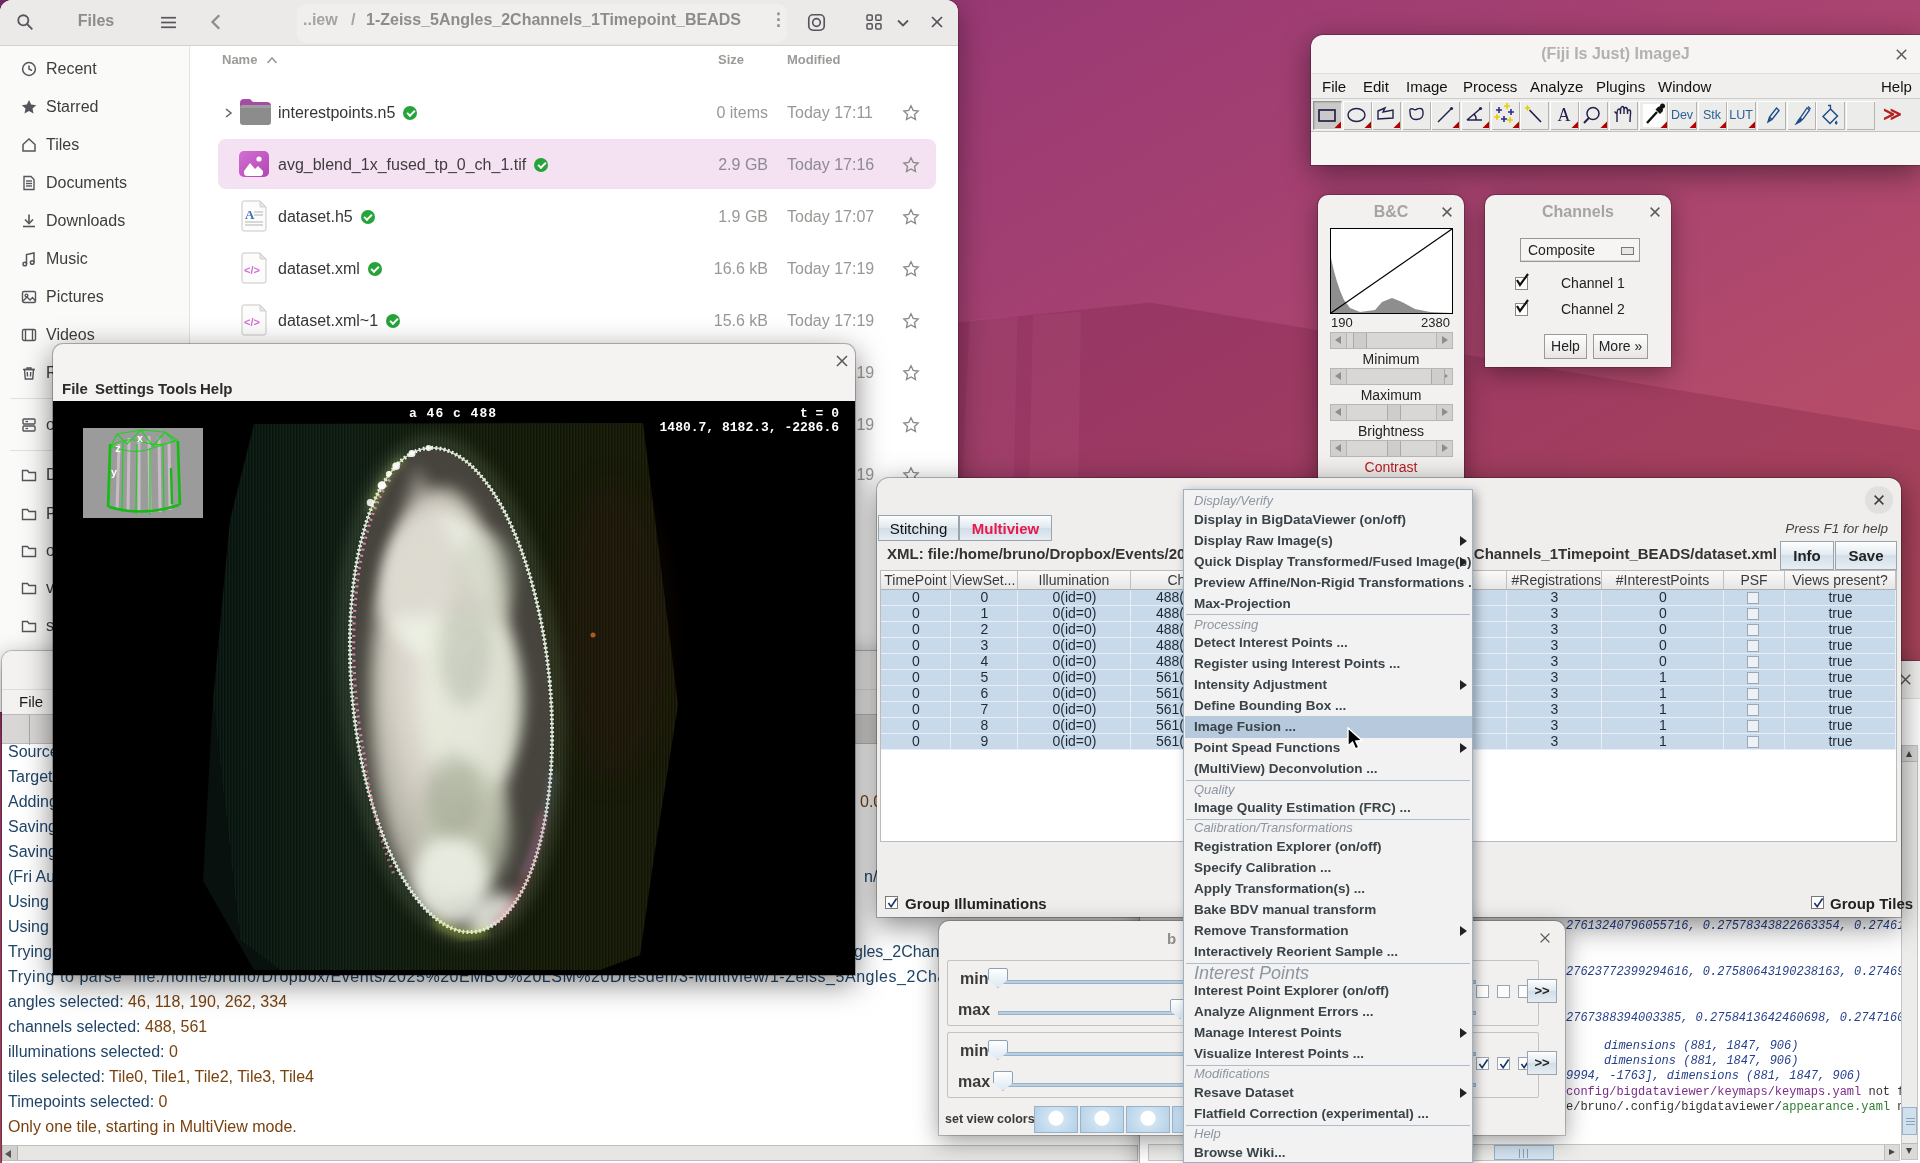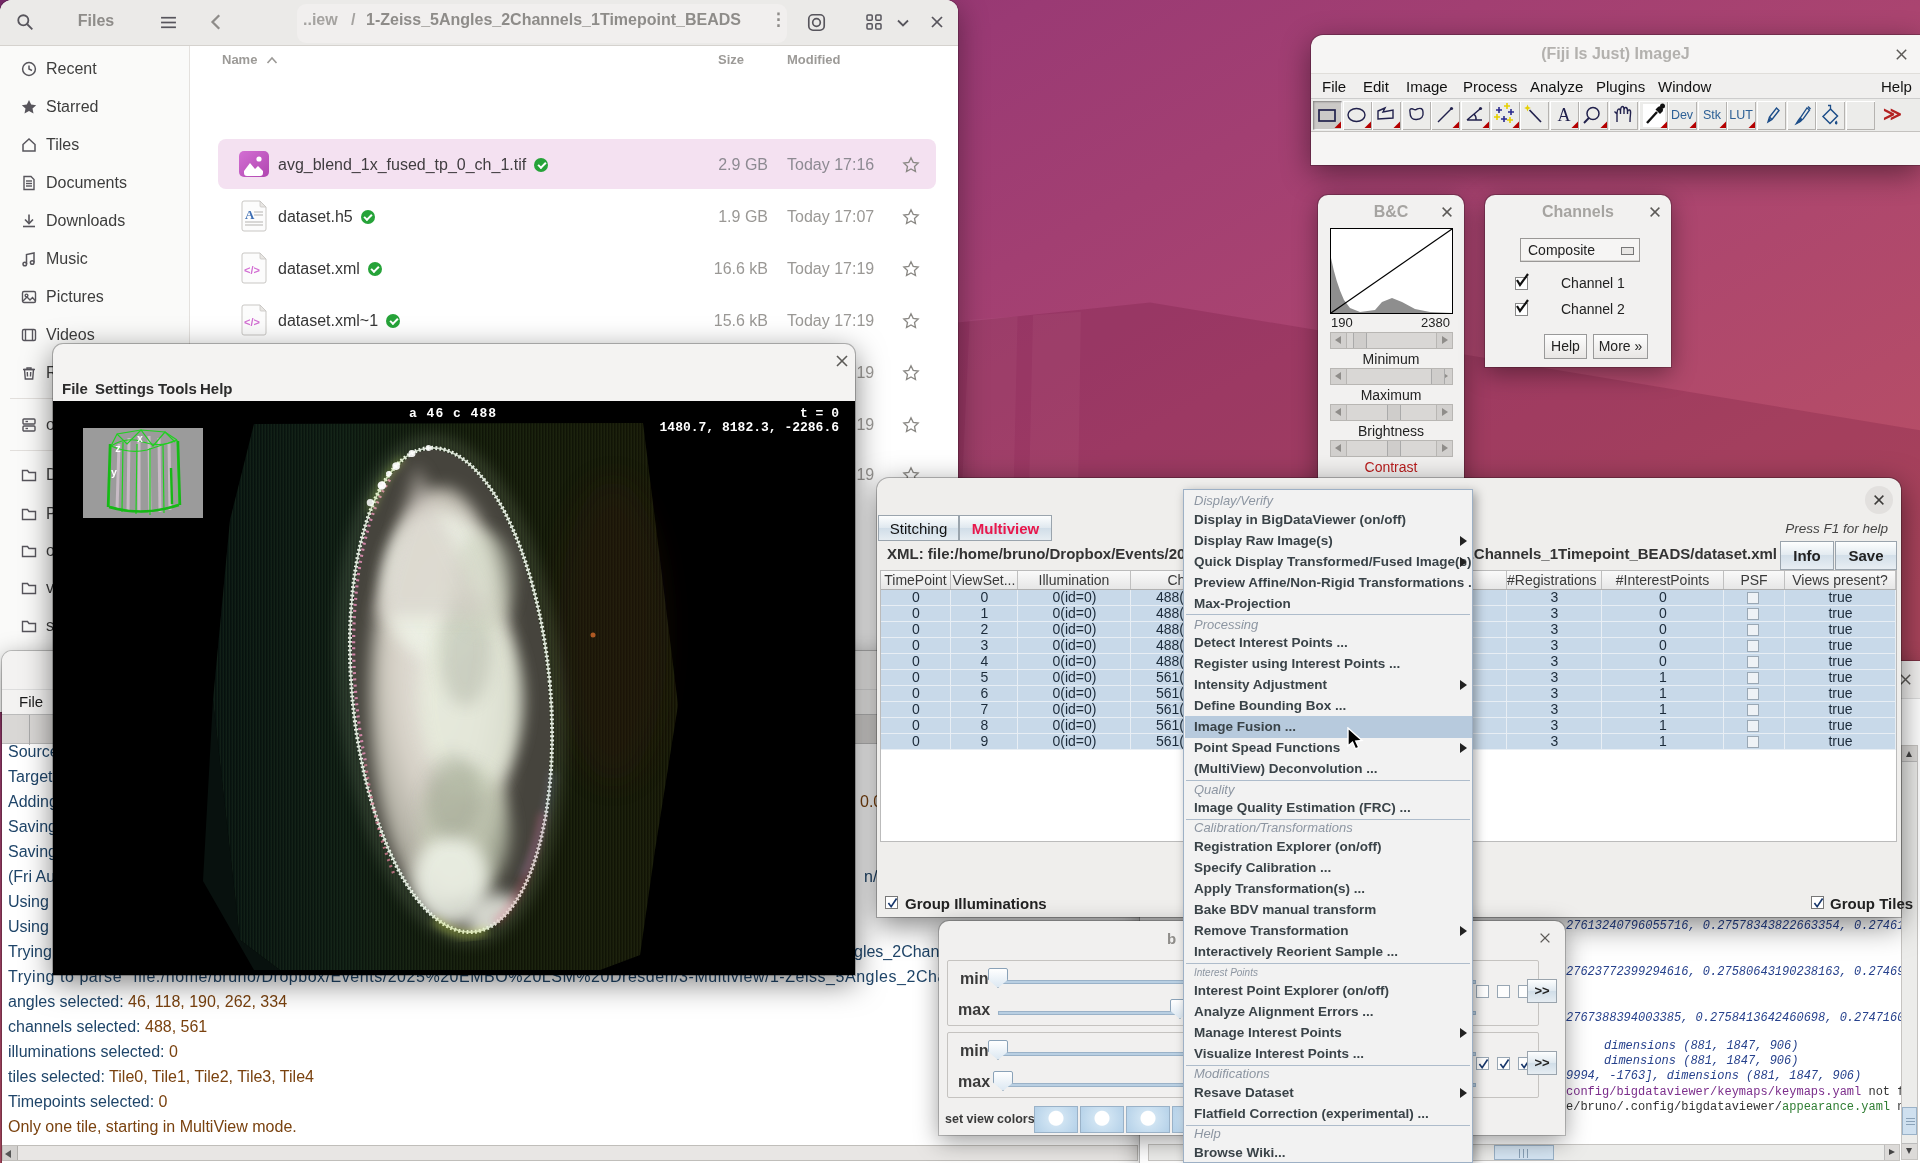--- a/index.html
+++ b/index.html
@@ -196,20 +196,36 @@
       </div>
   </div>
 
   <div class="abs" style="left:222px;top:52px;font-size:13px;font-weight:bold;color:#9c9a97">Name</div>
   <svg class="abs" style="left:266px;top:56px" width="12" height="9" viewBox="0 0 12 9" fill="none" stroke="#9c9a97" stroke-width="1.6">
       <polyline points="1.5,7 6,2 10.5,7"></polyline>
     </svg>
   <div class="abs" style="left:718px;top:52px;font-size:13px;font-weight:bold;color:#9c9a97">Size</div>
   <div class="abs" style="left:787px;top:52px;font-size:13px;font-weight:bold;color:#9c9a97">Modified</div>
 
+  <div class="frow" style="top:87px">
+    <svg class="abs" style="left:4px;top:20px" width="12" height="12" viewBox="0 0 12 12" fill="none" stroke="#6a6864" stroke-width="1.6">
+        <polyline points="4,2 9,6 4,10"></polyline>
+      </svg>
+    <svg class="abs" style="left:20px;top:10px" width="33" height="30" viewBox="0 0 33 30">
+        <path d="M2 6 q0-4 4-4 h6 l3 3 h14 q4 0 4 4 v4 H2z" fill="#a64ca6"></path>
+        <rect x="2" y="8" width="31" height="20" rx="3" fill="#8c8c8c"></rect>
+        <path d="M2 11 q0-3 3-3 h27 q1 0 1 1 v2z" fill="#9d9d9d"></path>
+      </svg>
+    <span class="nm">interestpoints.n5<span class="chk"></span></span>
+    <span class="sz">0 items</span>
+      <span class="md">Today 17:11</span>
+    <svg class="st" viewBox="0 0 18 18" fill="none" stroke="currentColor" stroke-width="1.3">
+        <path d="M9 1.8l2.2 4.6 5 .6-3.7 3.5 1 5L9 13l-4.5 2.5 1-5L1.8 7l5-.6z"></path>
+      </svg>
+  </div>
   <div class="abs" style="left:218px;top:139px;width:718px;height:50px;background:#f4e1f1;border-radius:8px"></div>
   <div class="frow" style="top:139px">
     <svg class="abs" style="left:20px;top:10px" width="32" height="30" viewBox="0 0 32 30">
         <defs>
           <linearGradient id="imgic" x1="0" y1="0" x2="1" y2="1">
             <stop offset="0" stop-color="#d36fd3"></stop>
             <stop offset="1" stop-color="#b046b0"></stop>
           </linearGradient>
         </defs>
         <rect x="1" y="2" width="30" height="26" rx="5" fill="url(#imgic)"></rect>
@@ -671,21 +687,21 @@
   <div class="abs" style="left:903px;top:63px;width:54px;height:29px;background:linear-gradient(#fdfefe,#e2eaf0 49%,#d3dfe9 50%,#e8eef3);border:1px solid #9aa4ad;text-align:center;line-height:27px;font-size:15px;font-weight:bold;color:#222">Info</div>
   <div class="abs" style="left:958px;top:63px;width:62px;height:29px;background:linear-gradient(#fdfefe,#e2eaf0 49%,#d3dfe9 50%,#e8eef3);border:1px solid #9aa4ad;text-align:center;line-height:27px;font-size:15px;font-weight:bold;color:#222">Save</div>
 
   <div class="abs" style="left:3px;top:92px;width:1017px;height:272px;background:#fff;border:1px solid #bbb">
     <div id="mvhead" class="abs" style="left:0;top:0;width:1015px;height:19px;background:linear-gradient(#fafafa,#e6e6e6);border-bottom:1px solid #b0b0b0">
         <div class="abs" style="left:0px;top:0;width:70px;height:18px;border-right:1px solid #c0c0c0;text-align:center;font-size:14px;color:#3a3a3a;line-height:18px;overflow:hidden">TimePoint</div>
         <div class="abs" style="left:70px;top:0;width:67px;height:18px;border-right:1px solid #c0c0c0;text-align:center;font-size:14px;color:#3a3a3a;line-height:18px;overflow:hidden">ViewSet...</div>
         <div class="abs" style="left:137px;top:0;width:113px;height:18px;border-right:1px solid #c0c0c0;text-align:center;font-size:14px;color:#3a3a3a;line-height:18px;overflow:hidden">Illumination</div>
         <div class="abs" style="left:250px;top:0;width:126px;height:18px;border-right:1px solid #c0c0c0;text-align:center;font-size:14px;color:#3a3a3a;line-height:18px;overflow:hidden">Channel</div>
         <div class="abs" style="left:376px;top:0;width:250px;height:18px;border-right:1px solid #c0c0c0;text-align:center;font-size:14px;color:#3a3a3a;line-height:18px;overflow:hidden"></div>
-        <div class="abs" style="left:626px;top:0;width:95px;height:18px;border-right:1px solid #c0c0c0;text-align:left;font-size:14px;color:#3a3a3a;line-height:18px;overflow:hidden">#Registrations</div>
+        <div class="abs" style="left:626px;top:0;width:95px;height:18px;border-right:1px solid #c0c0c0;text-align:right;font-size:14px;color:#3a3a3a;line-height:18px;overflow:hidden">#Registrations</div>
         <div class="abs" style="left:721px;top:0;width:122px;height:18px;border-right:1px solid #c0c0c0;text-align:center;font-size:14px;color:#3a3a3a;line-height:18px;overflow:hidden">#InterestPoints</div>
         <div class="abs" style="left:843px;top:0;width:61px;height:18px;border-right:1px solid #c0c0c0;text-align:center;font-size:14px;color:#3a3a3a;line-height:18px;overflow:hidden">PSF</div>
         <div class="abs" style="left:904px;top:0;width:111px;height:18px;border-right:1px solid #c0c0c0;text-align:center;font-size:14px;color:#3a3a3a;line-height:18px;overflow:hidden">Views present?</div>
       </div>
     <div id="mvrows" class="abs" style="left:0;top:19px;width:1015px;height:160px">
         <div class="abs" style="left:0;top:0px;width:1015px;height:16px;background:#c8d9e9;border-bottom:1px solid #e8eef4"></div>
 <div class="abs" style="left:0;top:0px;width:70px;height:16px;text-align:center;font-size:14px;line-height:15px;color:#1c2b3a">0</div>
 <div class="abs" style="left:70px;top:0px;width:67px;height:16px;text-align:center;font-size:14px;line-height:15px;color:#1c2b3a">0</div>
 <div class="abs" style="left:137px;top:0px;width:113px;height:16px;text-align:center;font-size:14px;line-height:15px;color:#1c2b3a">0(id=0)</div>
 <div class="abs" style="left:250px;top:0px;width:126px;height:16px;text-align:left;padding-left:25px;font-size:14px;line-height:15px;color:#1c2b3a;overflow:hidden">488(id=49</div>
@@ -954,21 +970,21 @@
     <div class="abs" style="left:2px;top:329px;width:284px;border-top:1px solid #aebccb"></div>
     <div class="abs" style="left:10px;top:329px;font-size:13px;font-style:italic;color:#8d96a2;white-space:nowrap;line-height:18px">Calibration/Transformations</div>
     <div class="abs" style="left:10px;top:347px;font-size:13.5px;font-weight:bold;color:#3a4348;white-space:nowrap;line-height:20px">Registration Explorer (on/off)</div>
     <div class="abs" style="left:10px;top:368px;font-size:13.5px;font-weight:bold;color:#3a4348;white-space:nowrap;line-height:20px">Specify Calibration ...</div>
     <div class="abs" style="left:10px;top:389px;font-size:13.5px;font-weight:bold;color:#3a4348;white-space:nowrap;line-height:20px">Apply Transformation(s) ...</div>
     <div class="abs" style="left:10px;top:410px;font-size:13.5px;font-weight:bold;color:#3a4348;white-space:nowrap;line-height:20px">Bake BDV manual transform</div>
     <div class="abs" style="left:10px;top:431px;font-size:13.5px;font-weight:bold;color:#3a4348;white-space:nowrap;line-height:20px">Remove Transformation</div>
     <div class="abs" style="left:276px;top:436px;width:0;height:0;border-top:5px solid transparent;border-bottom:5px solid transparent;border-left:7px solid #222"></div>
     <div class="abs" style="left:10px;top:452px;font-size:13.5px;font-weight:bold;color:#3a4348;white-space:nowrap;line-height:20px">Interactively Reorient Sample ...</div>
     <div class="abs" style="left:2px;top:473px;width:284px;border-top:1px solid #aebccb"></div>
-    <div class="abs" style="left:10px;top:474px;font-size:10px;font-style:italic;color:#8d96a2;white-space:nowrap;line-height:18px">Interest Points</div>
+    <div class="abs" style="left:10px;top:474px;font-size:18px;font-style:italic;color:#8d96a2;white-space:nowrap;line-height:18px">Interest Points</div>
     <div class="abs" style="left:10px;top:491px;font-size:13.5px;font-weight:bold;color:#3a4348;white-space:nowrap;line-height:20px">Interest Point Explorer (on/off)</div>
     <div class="abs" style="left:10px;top:512px;font-size:13.5px;font-weight:bold;color:#3a4348;white-space:nowrap;line-height:20px">Analyze Alignment Errors ...</div>
     <div class="abs" style="left:10px;top:533px;font-size:13.5px;font-weight:bold;color:#3a4348;white-space:nowrap;line-height:20px">Manage Interest Points</div>
     <div class="abs" style="left:276px;top:538px;width:0;height:0;border-top:5px solid transparent;border-bottom:5px solid transparent;border-left:7px solid #222"></div>
     <div class="abs" style="left:10px;top:554px;font-size:13.5px;font-weight:bold;color:#3a4348;white-space:nowrap;line-height:20px">Visualize Interest Points ...</div>
     <div class="abs" style="left:2px;top:575px;width:284px;border-top:1px solid #aebccb"></div>
     <div class="abs" style="left:10px;top:575px;font-size:13px;font-style:italic;color:#8d96a2;white-space:nowrap;line-height:18px">Modifications</div>
     <div class="abs" style="left:10px;top:593px;font-size:13.5px;font-weight:bold;color:#3a4348;white-space:nowrap;line-height:20px">Resave Dataset</div>
     <div class="abs" style="left:276px;top:598px;width:0;height:0;border-top:5px solid transparent;border-bottom:5px solid transparent;border-left:7px solid #222"></div>
     <div class="abs" style="left:10px;top:614px;font-size:13.5px;font-weight:bold;color:#3a4348;white-space:nowrap;line-height:20px">Flatfield Correction (experimental) ...</div>

